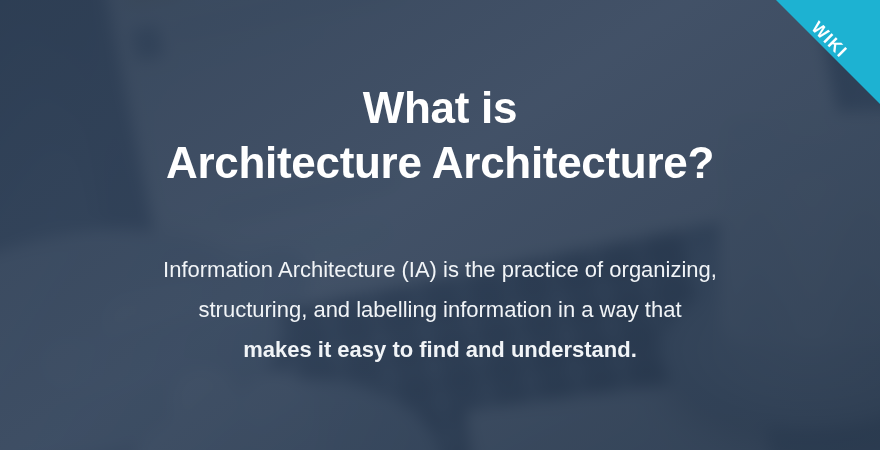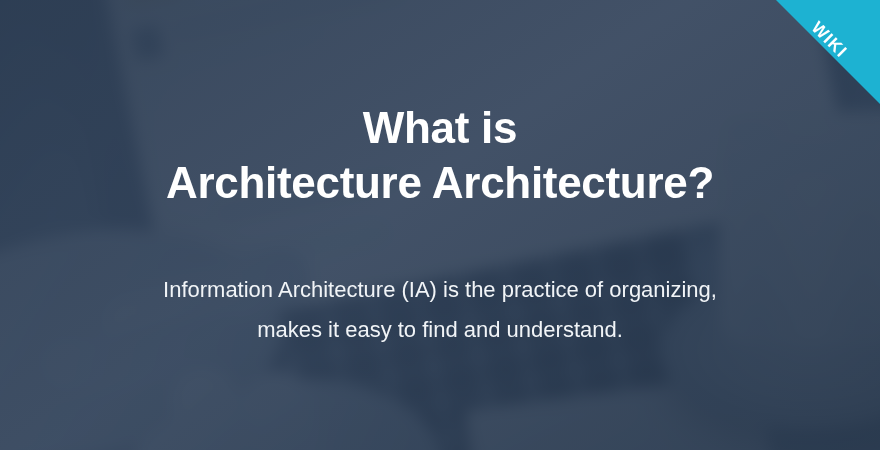--- a/index.html
+++ b/index.html
@@ -414,21 +414,22 @@
   <div class="tint"></div>
   <div class="tint2"></div>
 
   <div class="text-layer">
     <h1 class="title">
       <span>What is</span>
       <span class="l2">Architecture Architecture?</span>
     </h1>
     <p class="body">
       <span style="display: block;">Information Architecture (IA) is the practice of organizing,</span>
-      <span style="display: block;">makes it easy to find and understand.</span>
+      <span style="display: block;">structuring, and labelling information in a way that</span>
+      <span style="display: block; font-weight: bold;">makes it easy to find and understand.</span>
     </p>
   </div>
 
   <div class="ribbon">
     <div class="tri"></div>
     <div class="label">WIKI</div>
   </div>
 
 </div>
 

